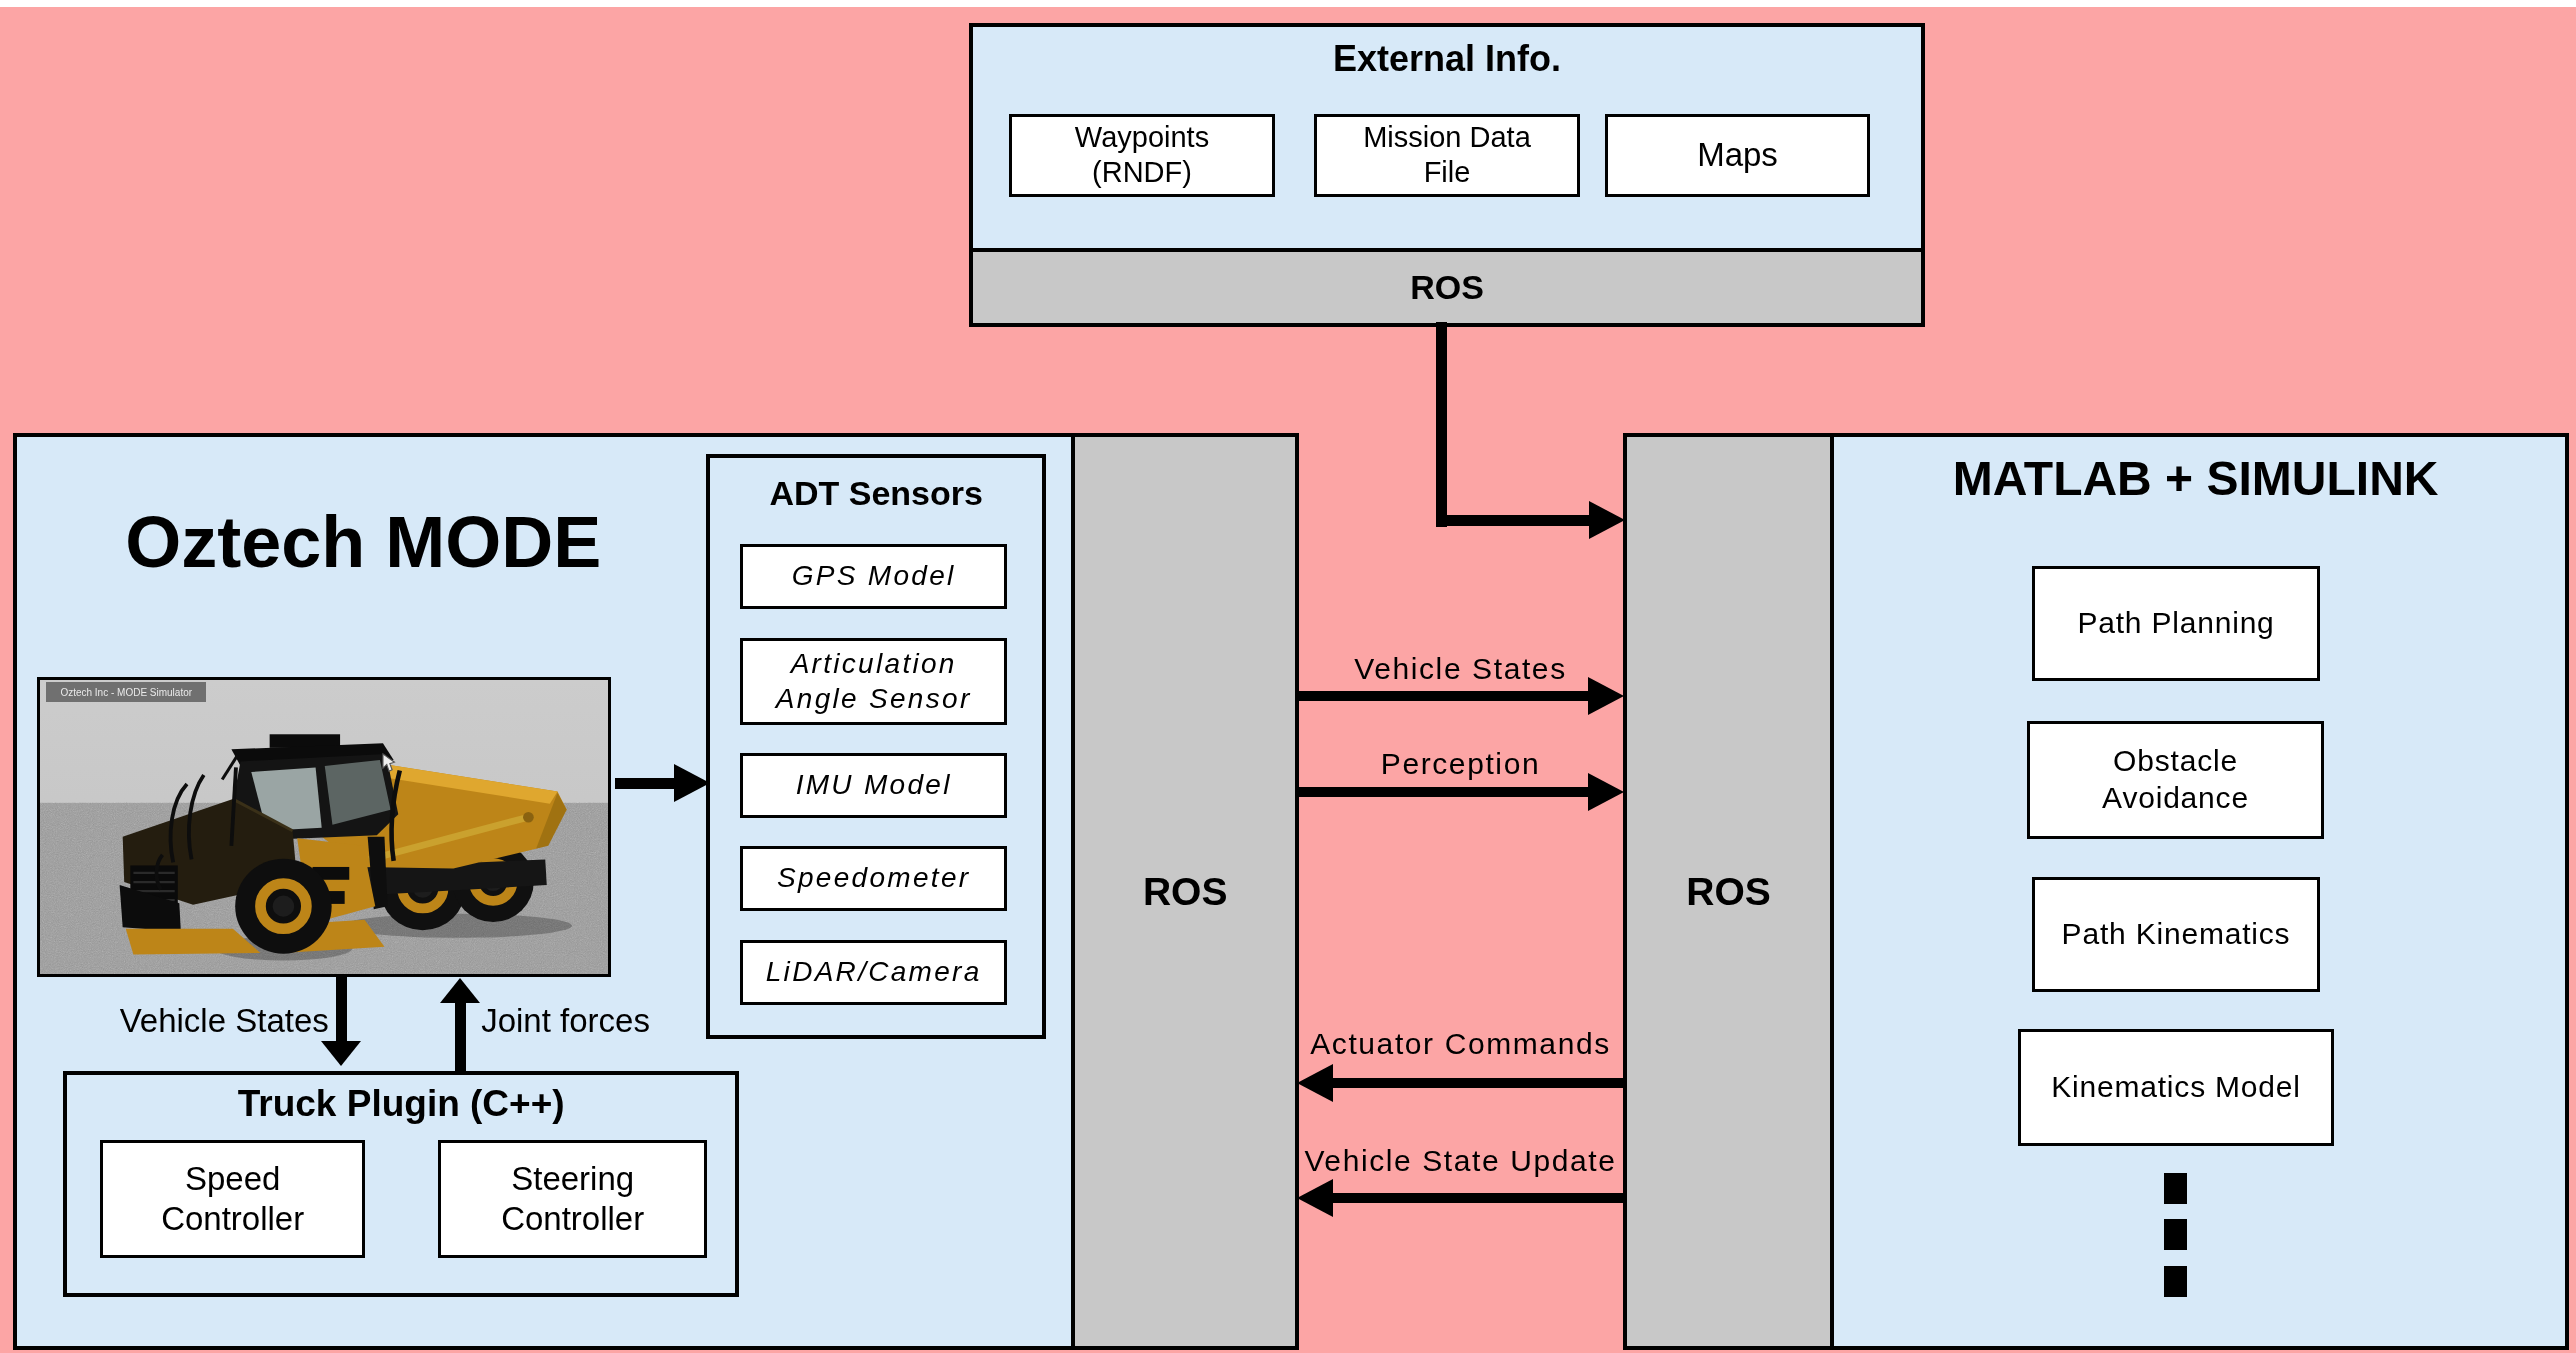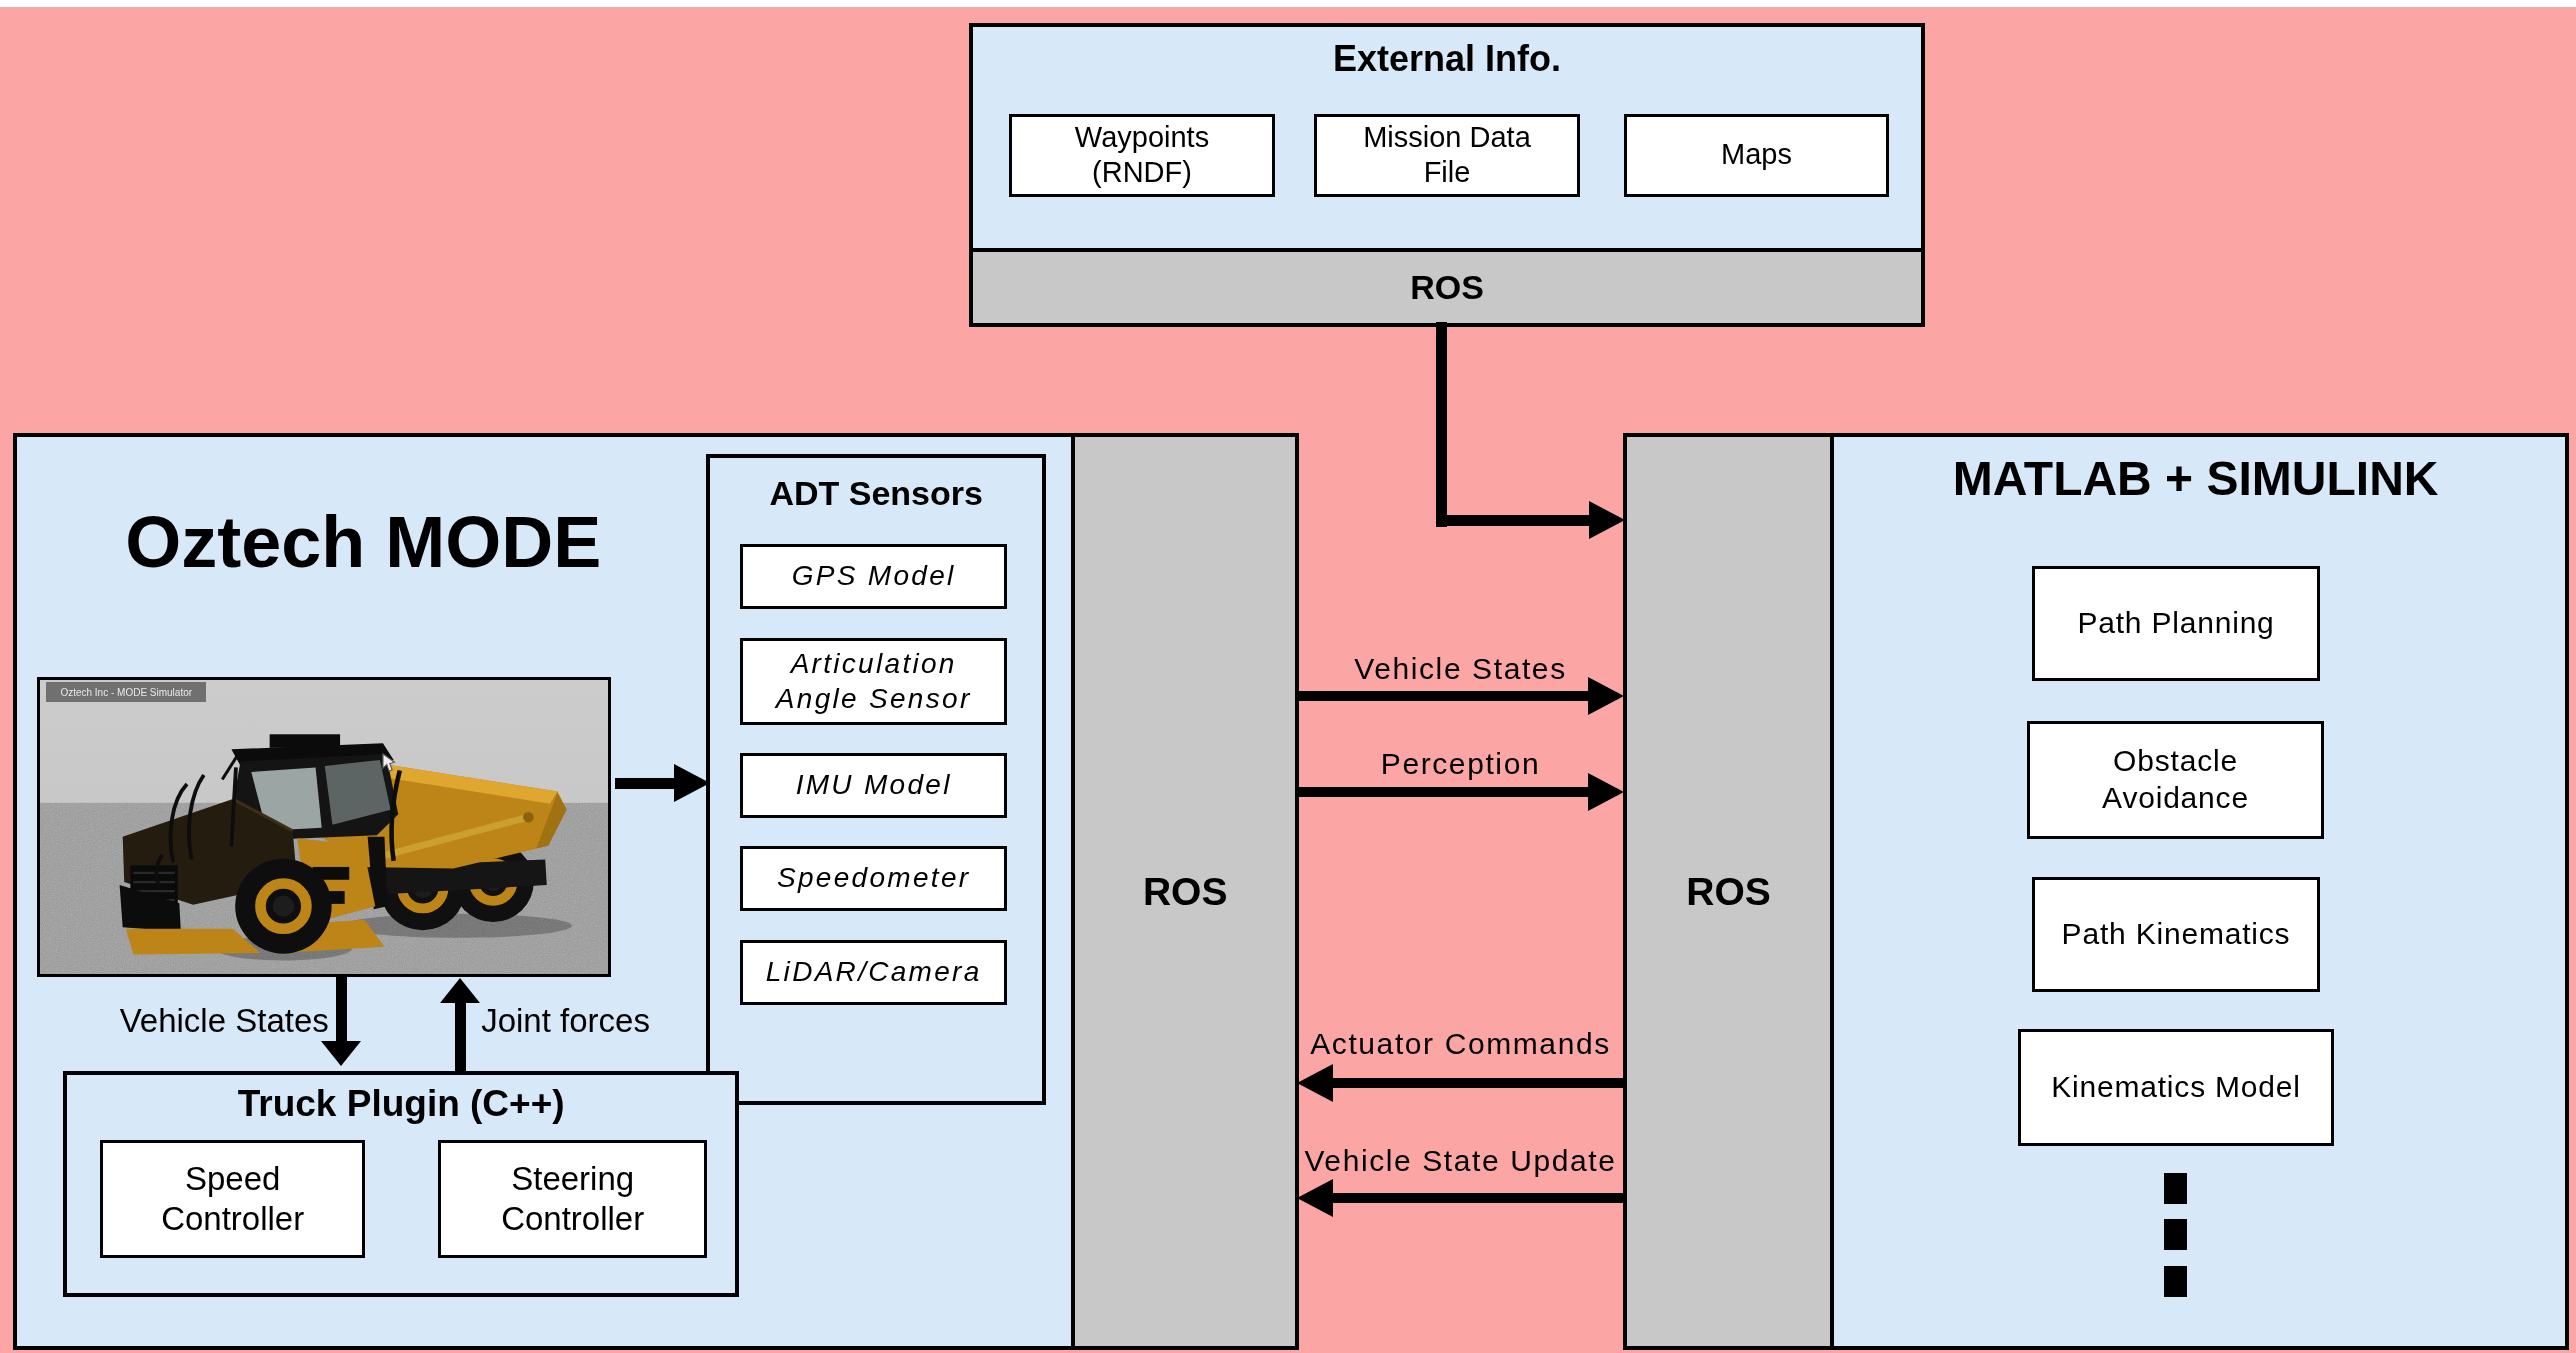--- a/index.html
+++ b/index.html
@@ -46,21 +46,21 @@
 
 <div id="canvas">
 
   <div class="panel" style="left:969px;top:15.6px;width:956px;height:304px;">
     <div class="title" style="left:0;right:0;top:11px;font-size:36px;">External Info.</div>
 
     <div class="wbox pre" style="left:36px;top:87px;width:266px;height:83px;font-size:29px;">Waypoints
 (RNDF)</div>
     <div class="wbox pre" style="left:341px;top:87px;width:266px;height:83px;font-size:29px;">Mission Data
 File</div>
-    <div class="wbox" style="left:651px;top:87px;width:265px;height:83px;font-size:29px;">Maps</div>
+    <div class="wbox" style="left:632px;top:87px;width:265px;height:83px;font-size:33px;">Maps</div>
 
     <div class="rosbar" style="left:0;right:0;bottom:0;height:75px;border-top:4.7px solid #000;font-size:34px;">ROS</div>
   </div>
 
   <div class="shaft-v" style="left:1436px;top:315px;height:205px;"></div>
   <div class="shaft-h" style="left:1436px;top:508px;width:153px;"></div>
   <div class="head-right" style="left:1589px;top:494px;"></div>
 
   <div class="panel" style="left:13.2px;top:426px;width:1286px;height:917px;">
 
@@ -139,21 +139,21 @@
         <line x1="258" y1="100" x2="238" y2="132" stroke="#0d0d0d" stroke-width="4"></line>
 
         <polygon points="448,98 448,117 453,112 456,121 460,119 457,111 463,109" fill="#efefef" stroke="#555" stroke-width="1.5"></polygon>
       </svg>
       <div id="sim-titlebar">Oztech Inc - MODE Simulator</div>
     </div>
 
     <div class="shaft-h" style="left:598px;top:341px;width:61px;"></div>
     <div class="head-right" style="left:657px;top:327px;"></div>
 
-    <div class="panel" style="left:689px;top:17px;width:340px;height:651px;border-width:4.7px;">
+    <div class="panel" style="left:689px;top:17px;width:340px;height:585px;border-width:4.7px;">
       <div class="title" style="left:0;right:0;top:15.6px;font-size:34px;">ADT Sensors</div>
       <div class="wbox sensor" style="top:86px;height:65px;">GPS Model</div>
       <div class="wbox sensor pre" style="top:180px;height:87px;">Articulation
 Angle Sensor</div>
       <div class="wbox sensor" style="top:295px;height:65px;">IMU Model</div>
       <div class="wbox sensor" style="top:482px;height:65px;">LiDAR/Camera</div>
       <div class="wbox sensor" style="top:388px;height:65px;">Speedometer</div>
     </div>
 
     <div class="shaft-v" style="left:319px;top:539px;height:67px;"></div>

